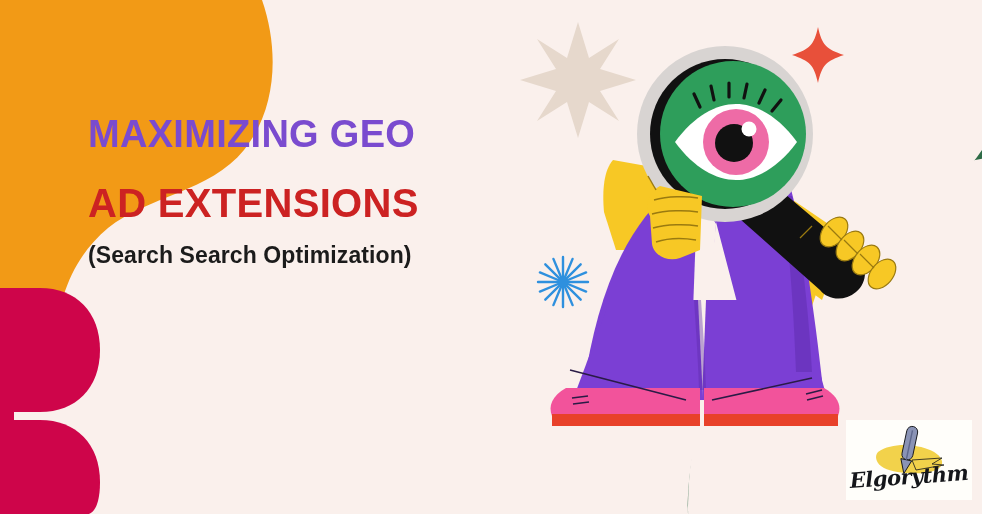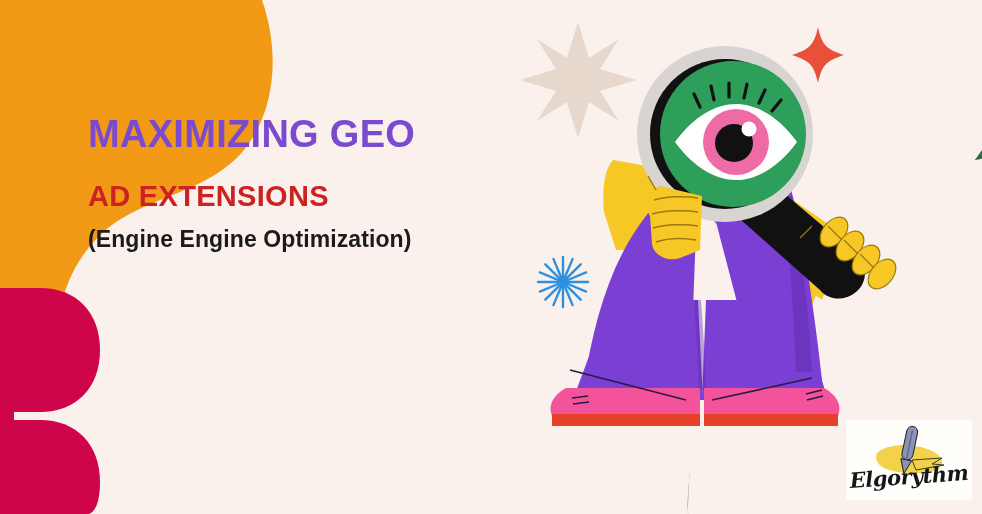--- a/index.html
+++ b/index.html
@@ -34,21 +34,21 @@
     line-height: 1.38;
     letter-spacing: 0.3px;
     margin: 0;
     color: #7A4BCF;
     text-transform: uppercase;
   }
   .headline .line2 { display: block; }
   .headline-accent {
     display: block;
     font-weight: 900;
-    font-size: 29px;
+    font-size: 40px;
     line-height: 1.38;
     letter-spacing: 0.3px;
     color: #CC2222;
     margin-top: 16px;
     text-transform: uppercase;
   }
   .subhead {
     margin: 10px 0 0 0;
     font-weight: 800;
     font-size: 23px;
@@ -211,21 +211,21 @@
         <line x1="800" y1="238" x2="812" y2="226"></line>
       </g>
     </g>
   </svg>
 
   <div class="text-block">
     <h1 class="headline">
       <span>MAXIMIZING GEO</span>
       <span class="headline-accent">AD EXTENSIONS</span>
     </h1>
-    <p class="subhead">(Engine Engine Optimization)</p>
+    <p class="subhead">(Search Search Optimization)</p>
   </div>
 
   <div class="logo-card">
     <svg viewBox="0 0 126 80">
       <rect x="0" y="0" width="126" height="80" fill="#FFFEFA"></rect>
 
       <path d="M32,32 C46,22 70,24 84,30 C96,35 100,44 92,49 C80,56 50,54 38,48 C30,44 28,36 32,32 Z" fill="#F2D24B"></path>
       <path d="M66,40 L96,38 L86,44 L98,45 L70,50 Z" fill="#F2D24B" stroke="#15161A" stroke-width="0.8"></path>
 
       <g transform="rotate(12 62 34)">

